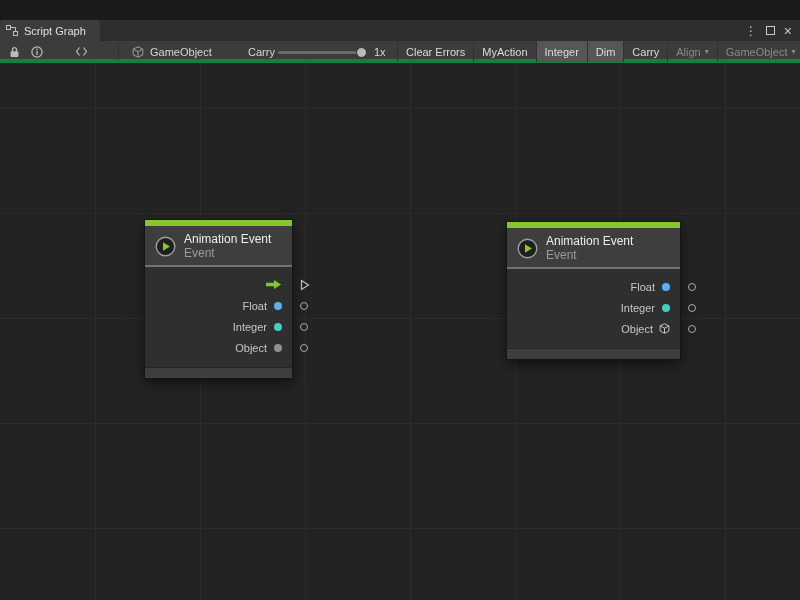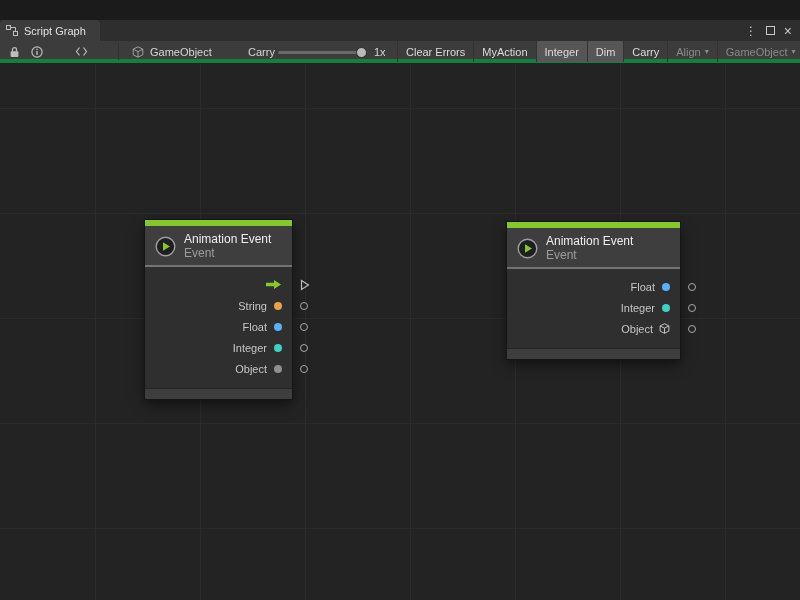--- a/index.html
+++ b/index.html
@@ -221,25 +221,20 @@
               <path d="M1 3.8 H9 V1 L16 5.5 L9 10 V7.2 H1 Z" fill="#86c62e"></path>
             </svg>
           </span>
           <span class="port flow">
             <svg width="10" height="12" viewBox="0 0 10 12">
               <path d="M1.5 1.5 L8.5 6 L1.5 10.5 Z" fill="none" stroke="#bdbdbd" stroke-width="1.2"></path>
             </svg>
           </span>
         </div>
         <div class="row">
-          <span>String</span>
-          <span class="dot" style="background-color: rgb(235, 160, 76);"></span>
-          <span class="port circle"></span>
-        </div>
-        <div class="row">
           <span>Float</span>
           <span class="dot" style="background-color: rgb(89, 176, 248);"></span>
           <span class="port circle"></span>
         </div>
         <div class="row">
           <span>Integer</span>
           <span class="dot" style="background-color: rgb(66, 207, 193);"></span>
           <span class="port circle"></span>
         </div>
         <div class="row">

